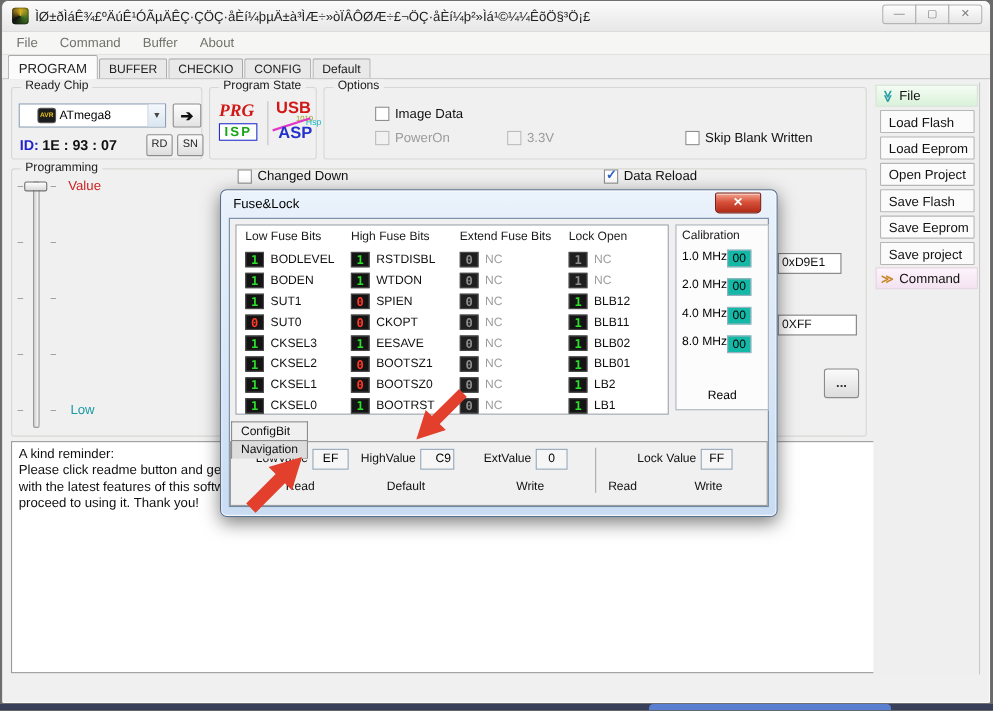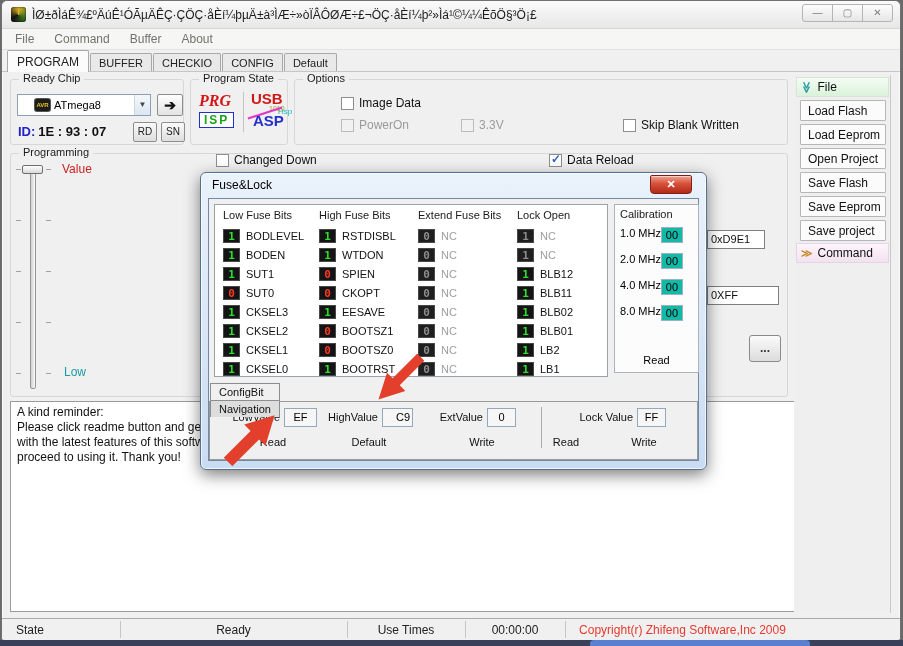--- a/index.html
+++ b/index.html
@@ -297,31 +297,20 @@
       <div class="sb-btn" style="top:73px;">Open Project</div>
       <div class="sb-btn" style="top:97px;">Save Flash</div>
       <div class="sb-btn" style="top:121px;">Save Eeprom</div>
       <div class="sb-btn" style="top:145px;">Save project</div>
       <div class="sb-head sb-cmd-h">
         <span class="chev right">≫</span>
         <span>Command</span>
       </div>
     </div>
 
-    <div class="statusbar">
-      <span class="st-state">State</span>
-      <span class="sep" style="left:118px;"></span>
-      <span class="st-ready">Ready</span>
-      <span class="sep" style="left:345px;"></span>
-      <span class="st-use">Use Times</span>
-      <span class="sep" style="left:463px;"></span>
-      <span class="st-time">00:00:00</span>
-      <span class="sep" style="left:563px;"></span>
-      <span class="st-copy">Copyright(r) Zhifeng Software,Inc 2009</span>
-    </div>
   </div>
 
   <div class="deskstrip"></div>
   <div class="deskglow"></div>
 
   <div class="dialog">
     <div class="dlg-title">Fuse&amp;Lock</div>
     <div class="dlg-close">✕</div>
     <div class="dlg-body">
 

